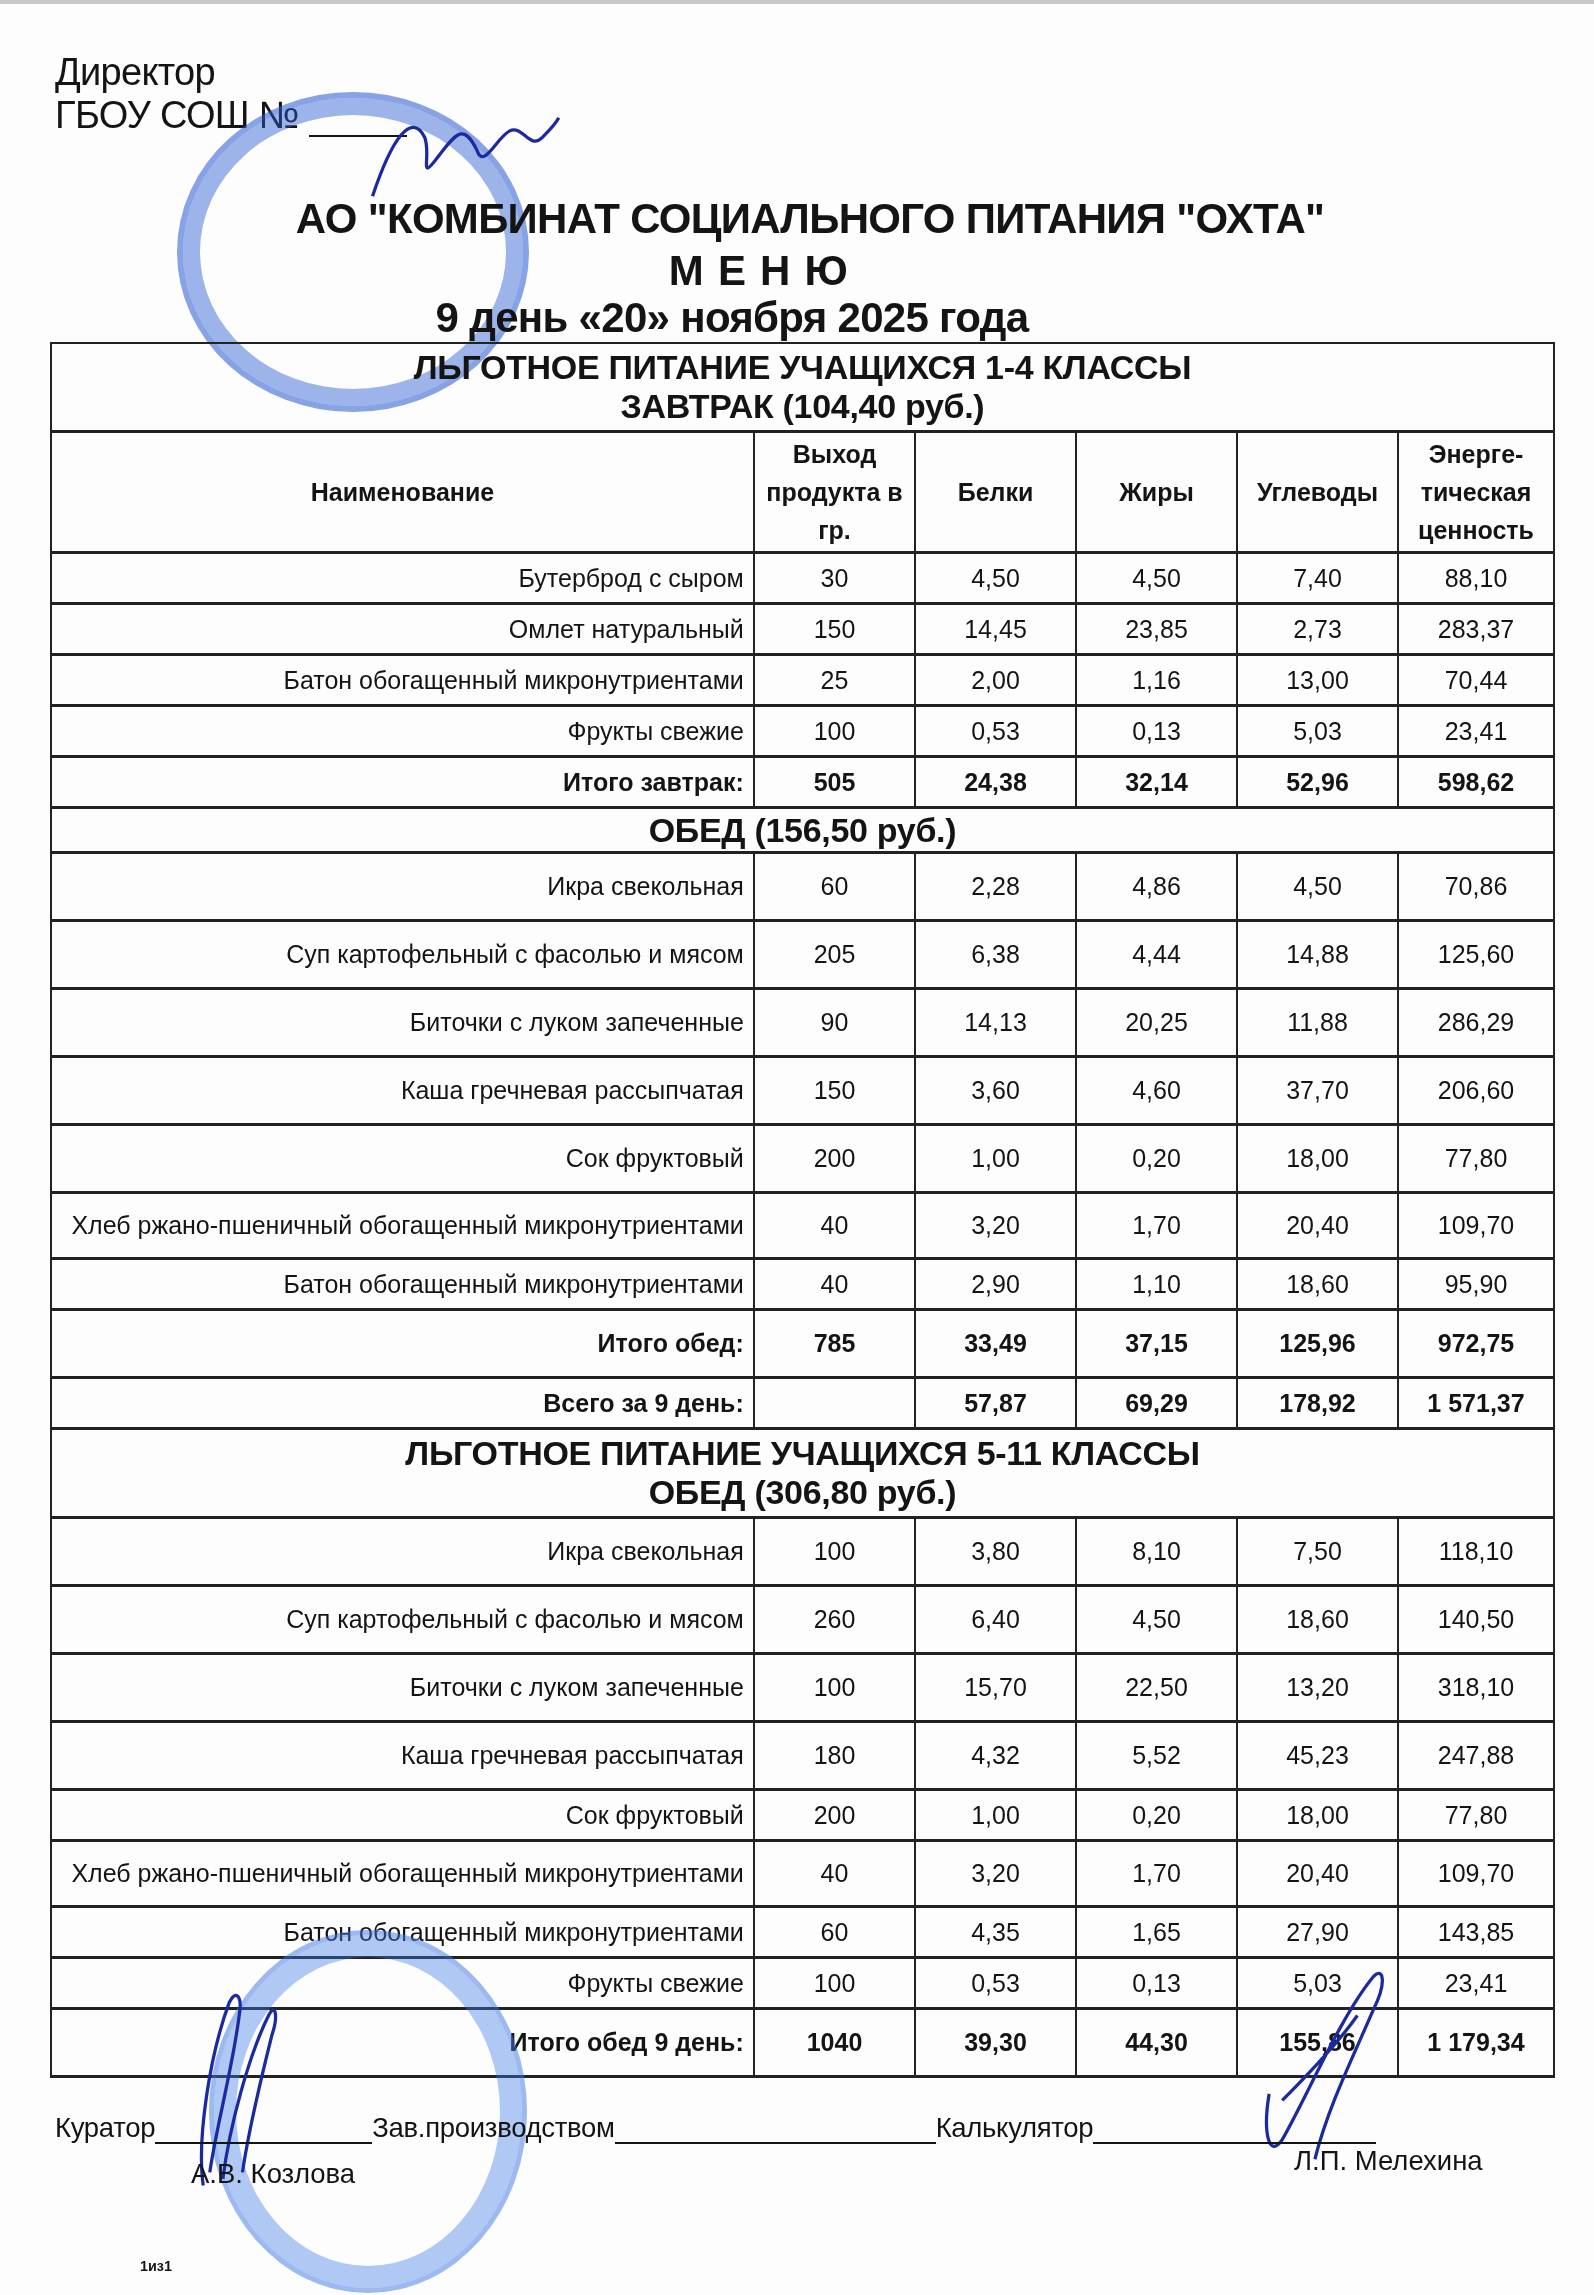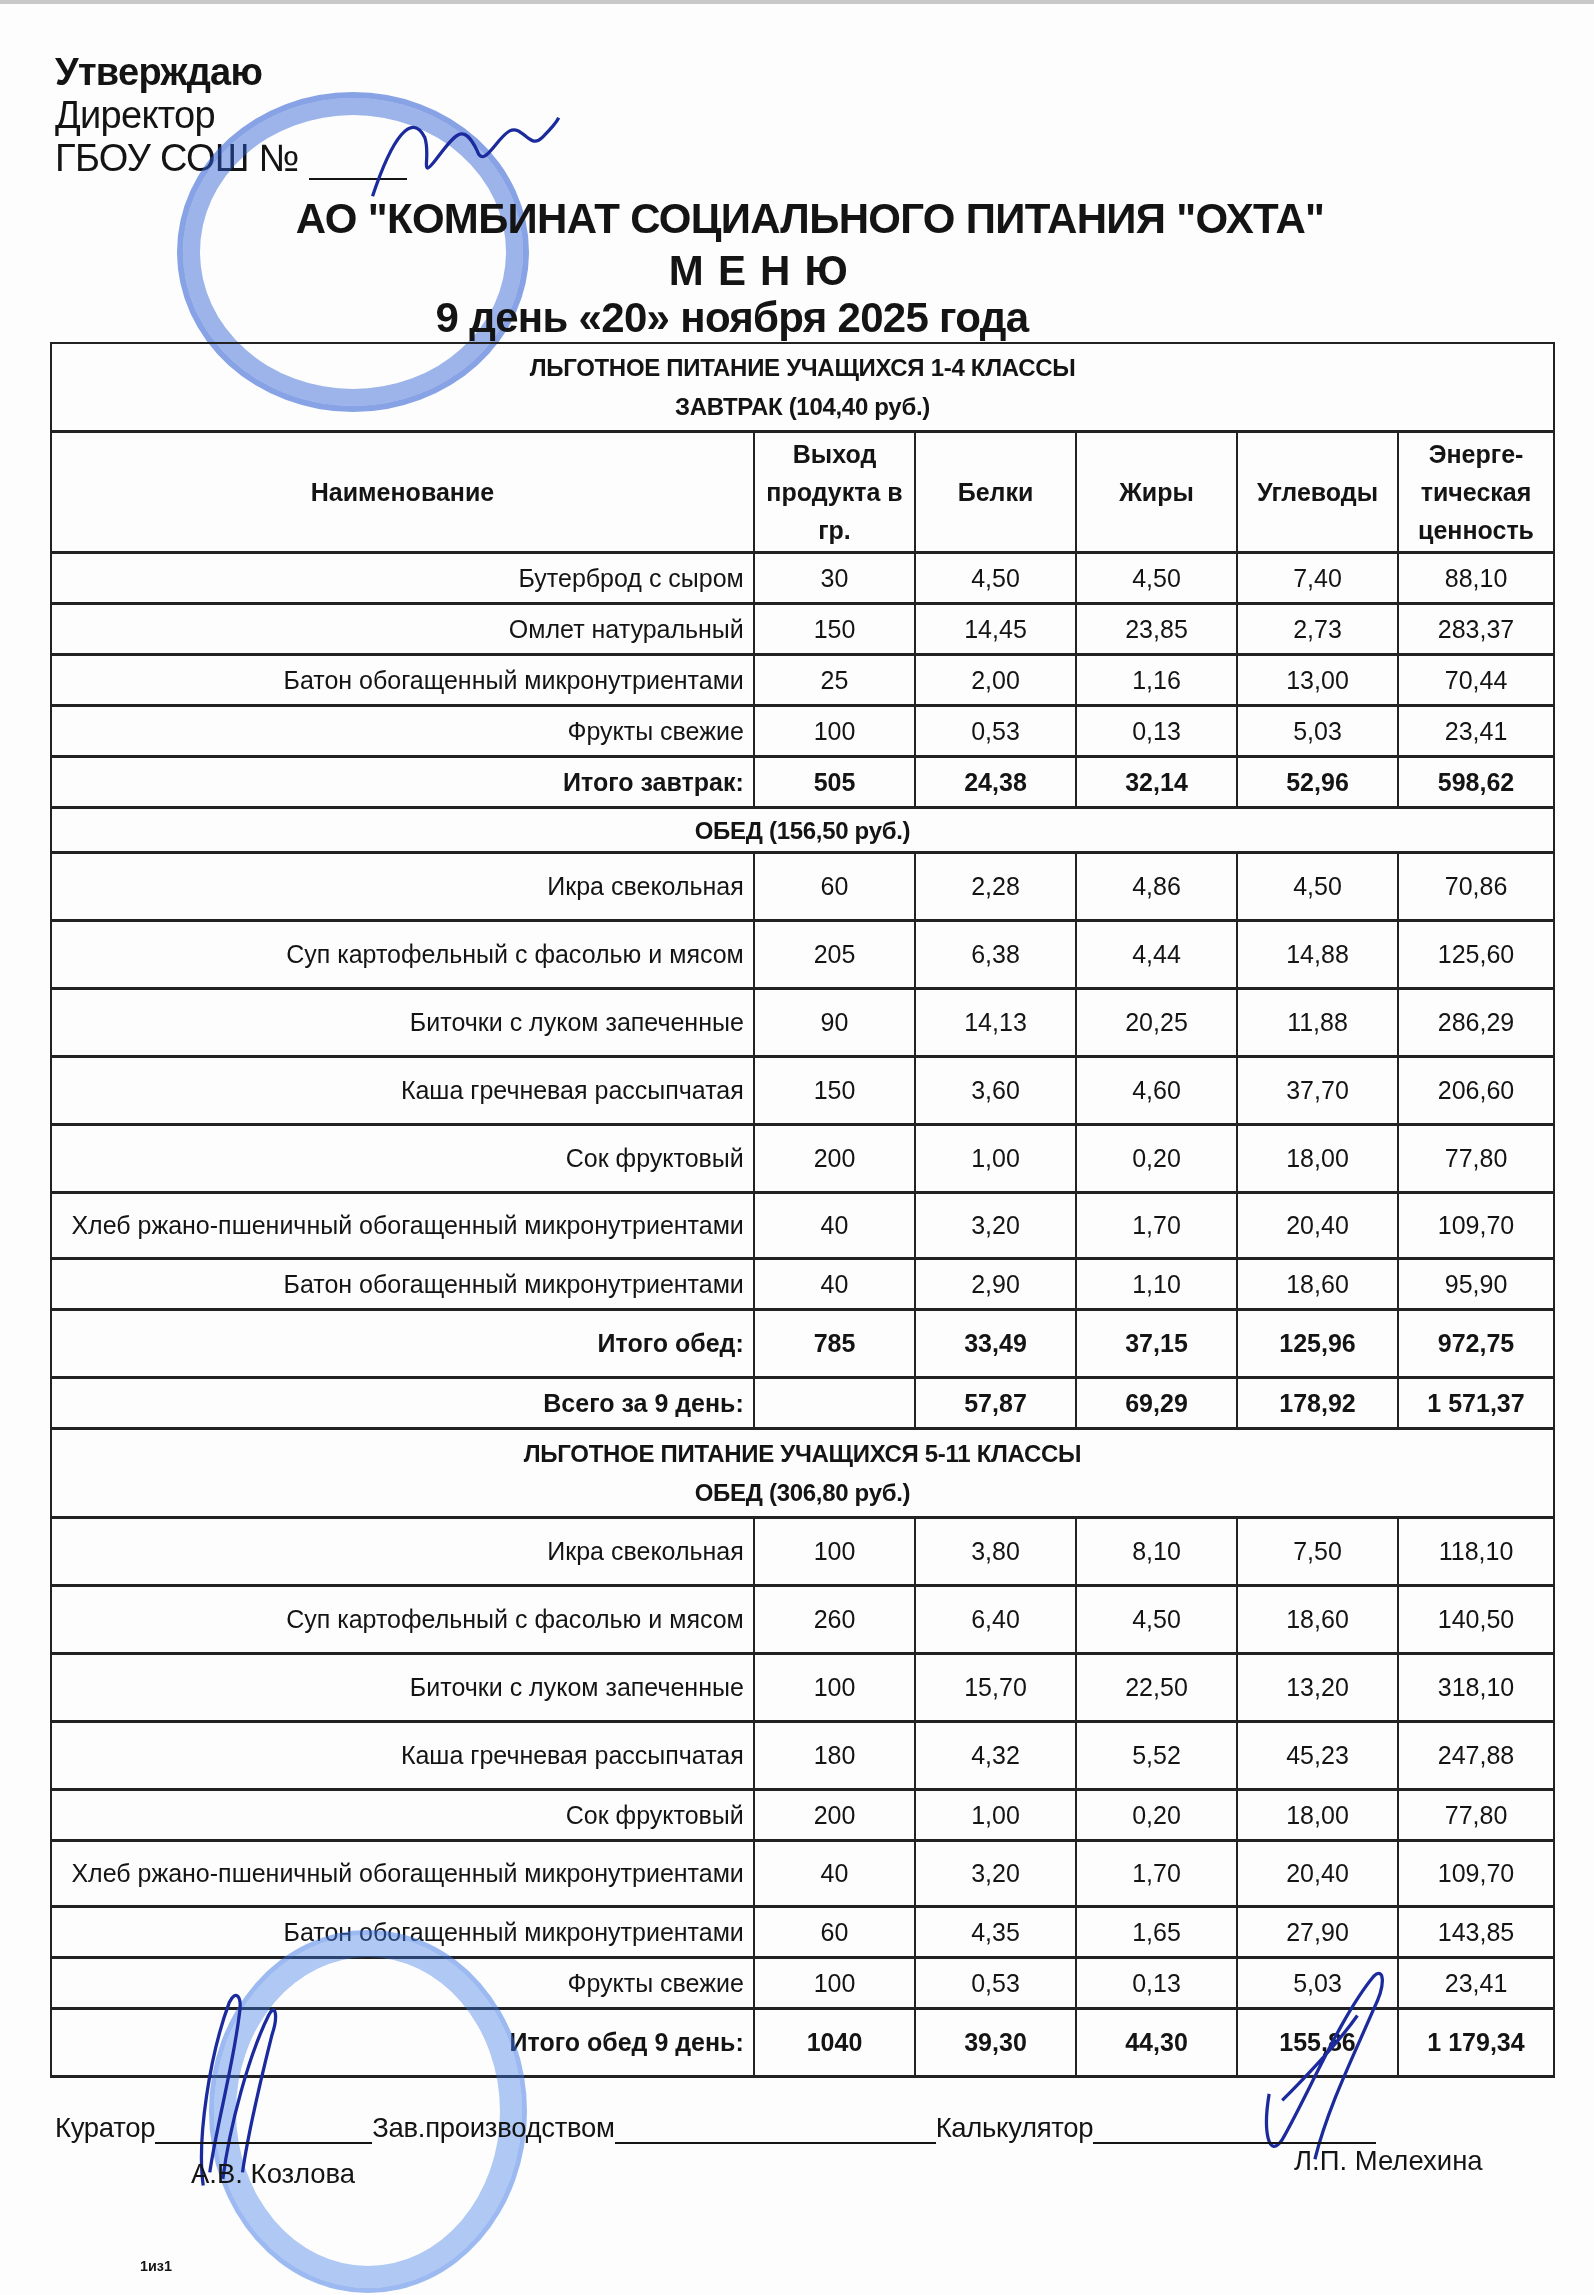--- a/index.html
+++ b/index.html
@@ -22,21 +22,21 @@
     position:absolute; left:50px; top:342px; width:1503px;
     border-collapse:collapse; table-layout:fixed;
     font-size:25px;
   }
   table.menu td, table.menu th {
     border:2px solid #222; padding:0 9.2px; vertical-align:middle;
   }
   table.menu tr { border-bottom:3.3px solid #222; }
   col.c0 { width:703px; } col.c1 { width:161px; } col.c2 { width:161px; }
   col.c3 { width:161px; } col.c4 { width:161px; } col.c5 { width:156px; }
-  .sect td { text-align:center; font-weight:bold; font-size:24px; line-height:39px; letter-spacing:-0.3px; }
+  .sect td { text-align:center; font-weight:bold; font-size:34px; line-height:39px; letter-spacing:-0.3px; }
   .hdr th { font-weight:bold; font-size:25px; line-height:38px; text-align:center; }
   .row td { height:48px; }
   .row td.n { text-align:right; }
   .row td.v { text-align:center; }
   .row.tall td { height:65px; }
   .row.two td { height:63px; line-height:33px; }
   .row.total td { font-weight:bold; }
   .row td.v { padding:0 5.2px; }
 
   .stamp1 { position:absolute; left:177px; top:92px; width:340px; height:308px; border-radius:50%;
@@ -50,21 +50,20 @@
   .name1 { position:absolute; left:191px; top:2158px; font-size:27.5px; }
   .name2 { position:absolute; left:1294px; top:2145px; font-size:27.5px; }
   .pageno { position:absolute; left:140px; top:2258px; font-size:14.4px; font-weight:bold; }
 </style>
 </head>
 <body>
 
 <div class="topline"></div>
 
 <div class="approve">
-  <div class="b">Утверждаю</div>
   <div>Директор</div>
   <div><span>ГБОУ  СОШ №</span> <span class="num-line"></span></div>
 </div>
 
 <div class="stamp1"></div>
 <svg class="sig" style="left:366px;top:98px;" width="196" height="118" viewBox="0 0 300 180">
   <path d="M10,150 C40,60 70,20 90,60 C100,90 80,130 110,90 C140,50 150,40 170,80 C180,110 200,60 220,50 C240,40 250,80 270,60 C280,50 290,40 295,30" fill="none" stroke="#1b2a9c" stroke-width="5"></path>
 </svg>
 
 <div class="title t1">АО "КОМБИНАТ СОЦИАЛЬНОГО ПИТАНИЯ "ОХТА"</div>

